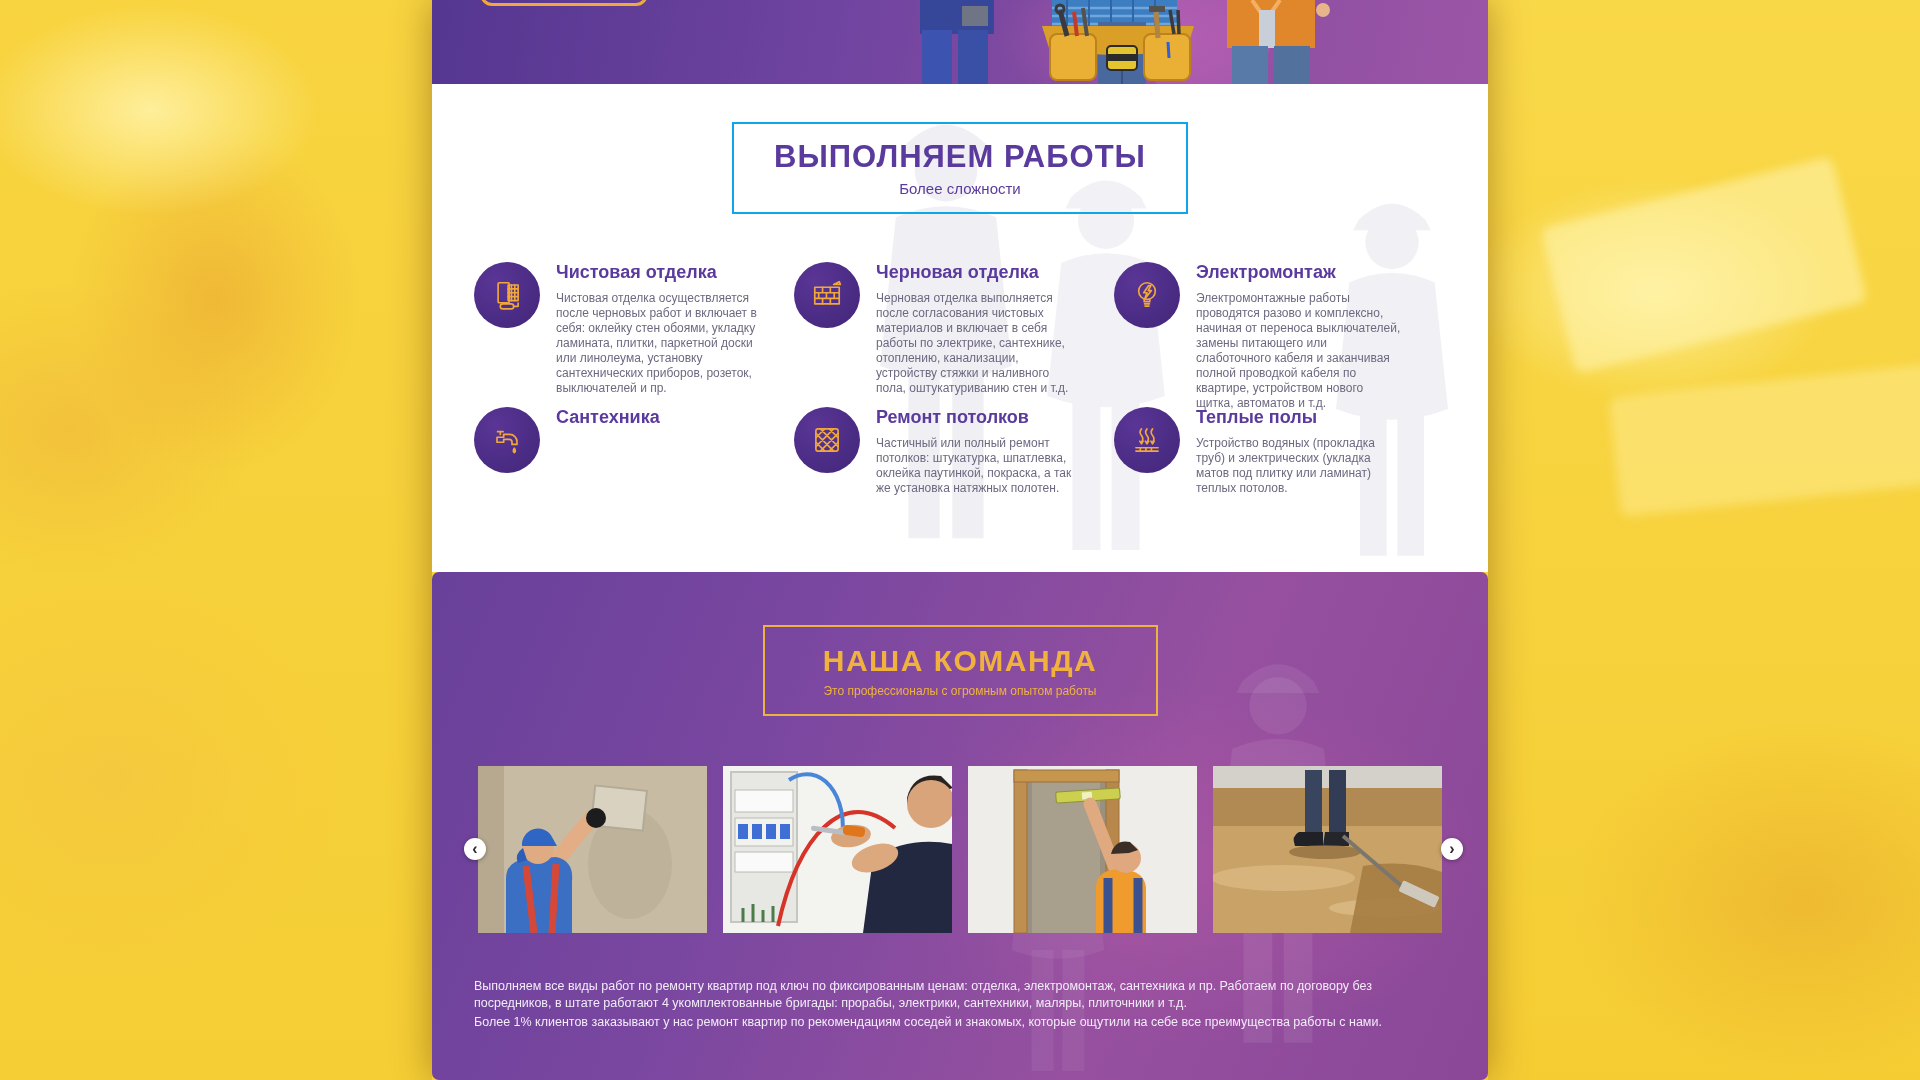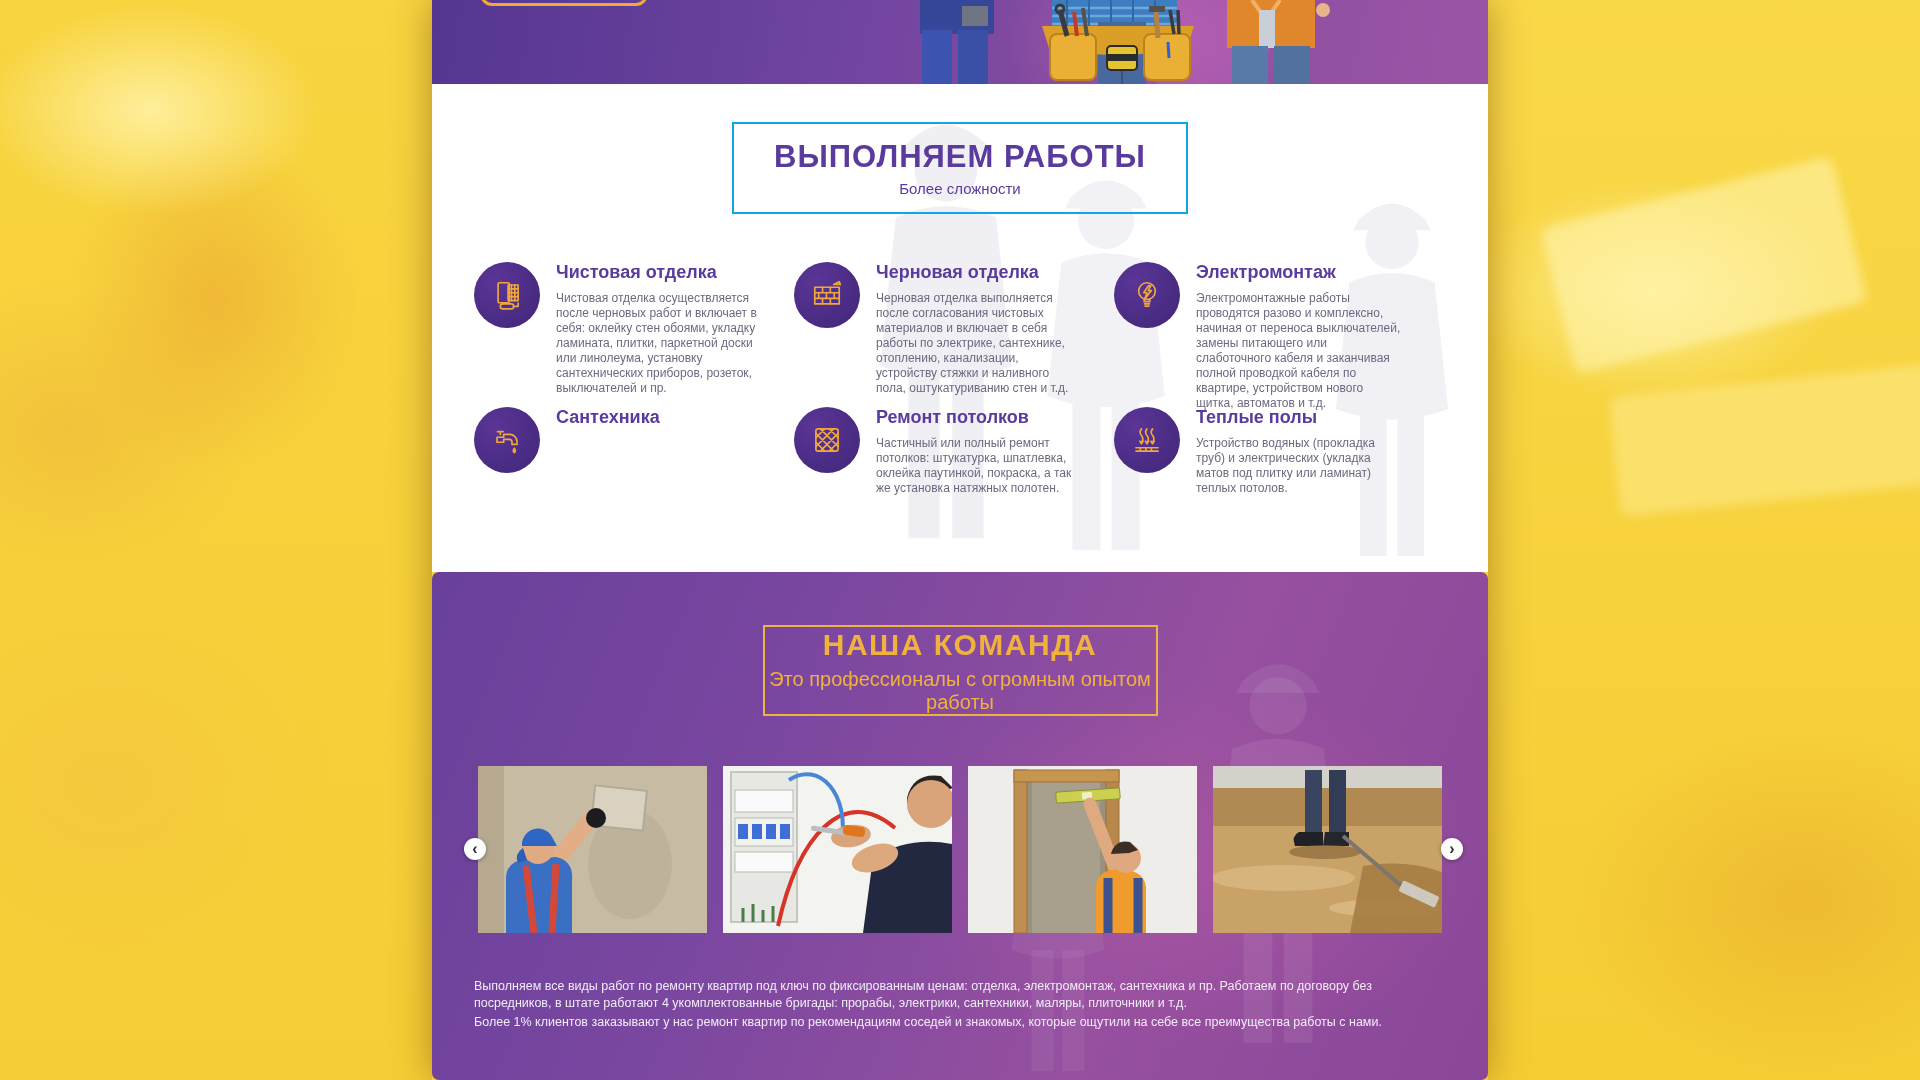--- a/index.html
+++ b/index.html
@@ -52,21 +52,21 @@
   .service-name{font-size:18px;font-weight:600;color:#5b3a9e;}
   .service-desc{margin-top:8px;font-size:12px;line-height:15px;color:#6e6880;}
 
   
   .section-team{position:relative;height:508px;overflow:hidden;
     background:
       radial-gradient(ellipse 420px 260px at 72% 58%, rgba(193,93,166,.38), rgba(193,93,166,0) 70%),
       linear-gradient(112deg,#68409a 0%,#7a47a0 32%,#96509f 66%,#8a4798 100%); border-radius: 7px;}
   .team-titlebox{position:relative;margin:53px auto 0;width:395px;height:91px;border:2px solid #eeb23e;}
   .team-title{font-size:30px;font-weight:bold;color:#f0b23c;letter-spacing:1.5px;}
-  .team-subtitle{font-size:20px;color:#f0b23c;margin-top:6px;}
+  .team-subtitle{font-size:12px;color:#f0b23c;margin-top:6px;}
   .carousel{position:absolute;left:46px;top:194px;width:964px;display:flex;gap:16px;}
   .photo{flex:none;width:229px;height:167px;overflow:hidden;background:#ddd;}
   .carousel-arrow{position:absolute;top:266px;width:22px;height:22px;border-radius:50%;
     background:#ffffff;border:none;box-shadow:0 1px 4px rgba(0,0,0,.35);cursor:pointer;
     display:flex;align-items:center;justify-content:center;font-size:16px;line-height:1;
     color:#2b2b2b;font-weight:bold;padding:0;}
   .arrow-prev{left:32px;}
   .arrow-next{left:1009px;}
   .team-text{position:absolute;left:42px;top:406px;width:978px;color:#f2ecf8;
     font-size:12.5px;line-height:17px;}

